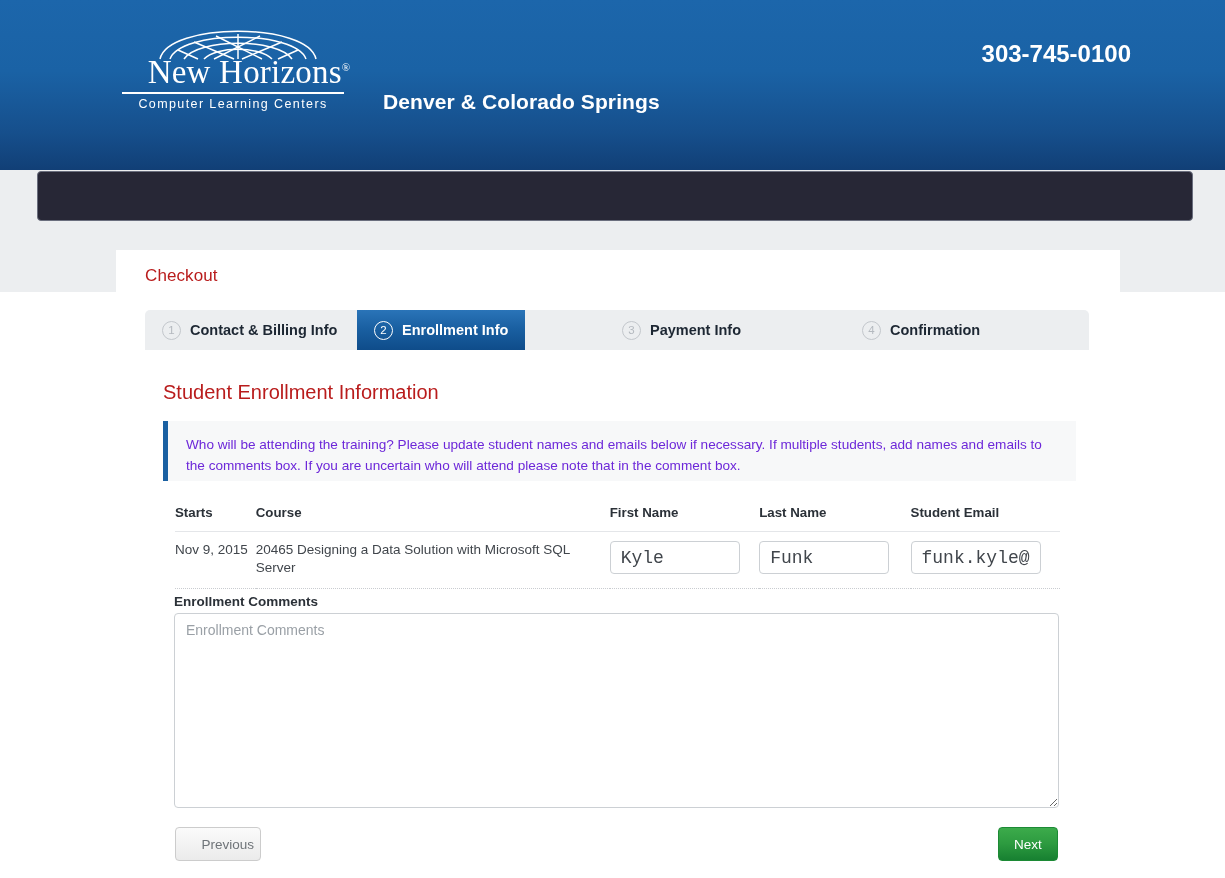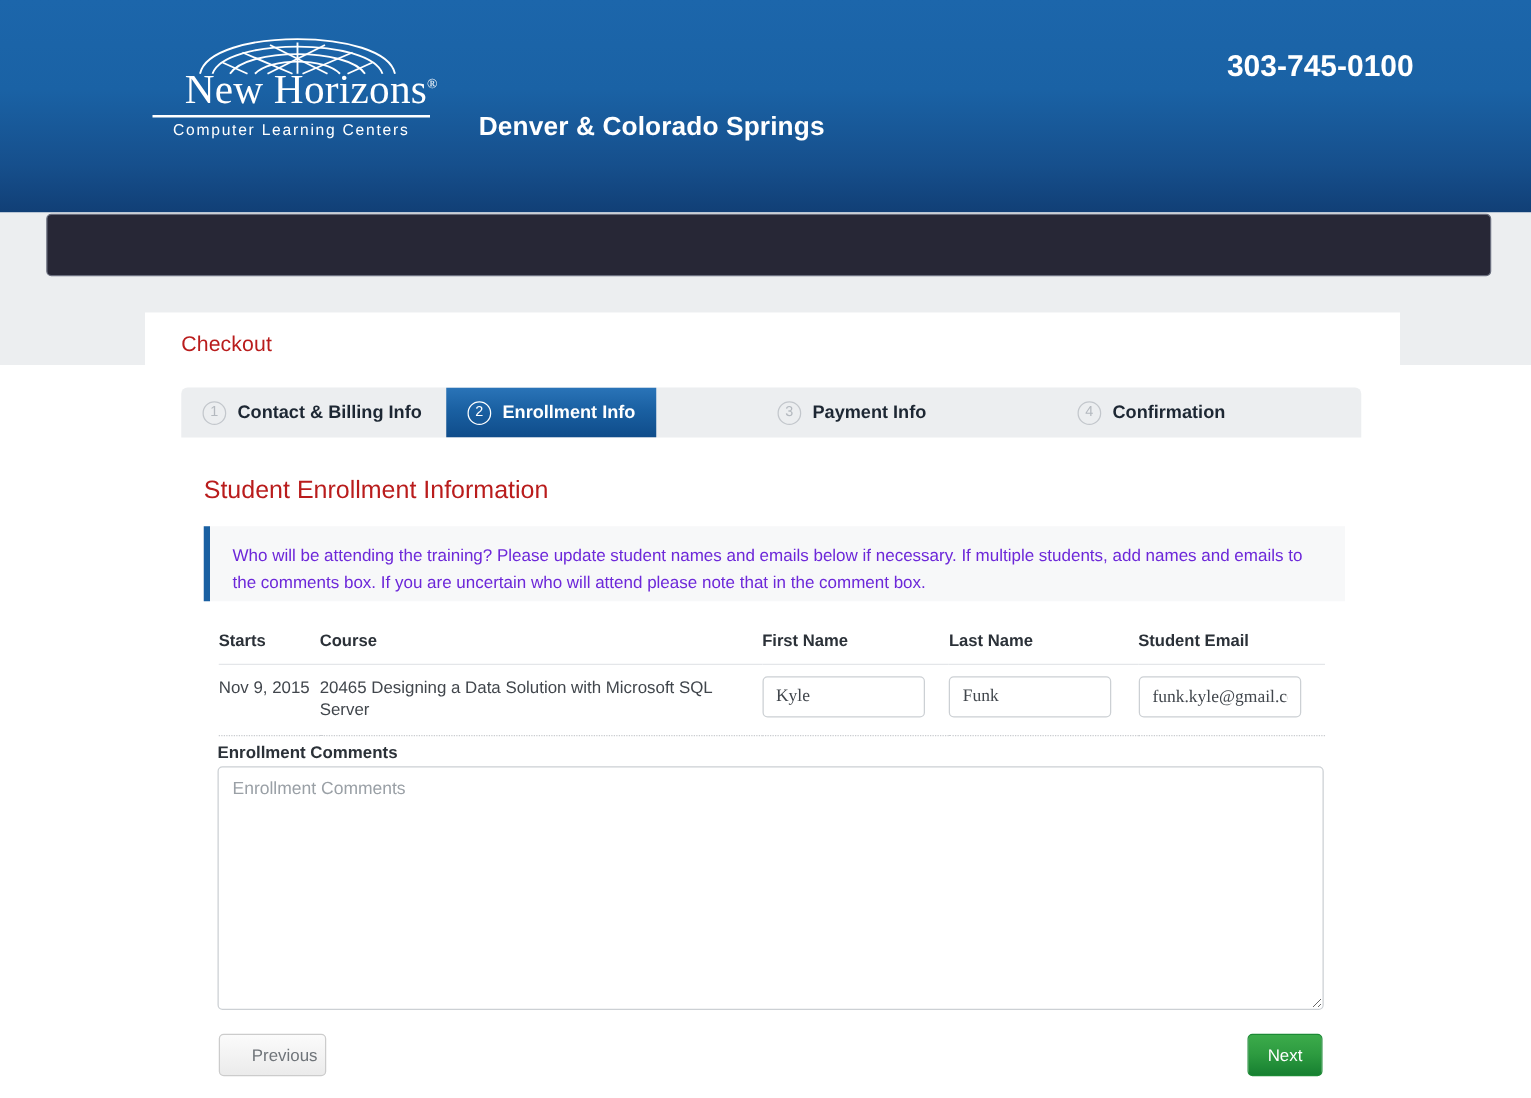--- a/index.html
+++ b/index.html
@@ -251,22 +251,22 @@
   .col-last    { width: 152px; }
   .col-email   { width: 150px; }
 
   .txt-input {
     width: 130px;
     height: 33px;
     box-sizing: border-box;
     border: 1px solid #ccd0d4;
     border-radius: 4px;
     padding: 0 10px;
-    font-family: Liberation Serif, serif;
-    font-size: 14px;
+    font-family: Liberation Mono, monospace;
+    font-size: 18px;
     color: #41464c;
     background: #ffffff;
     outline: none;
   }
   .txt-input::placeholder { color: #9aa0a6; }
 
   
   .comments-label {
     position: absolute;
     left: 174px;

